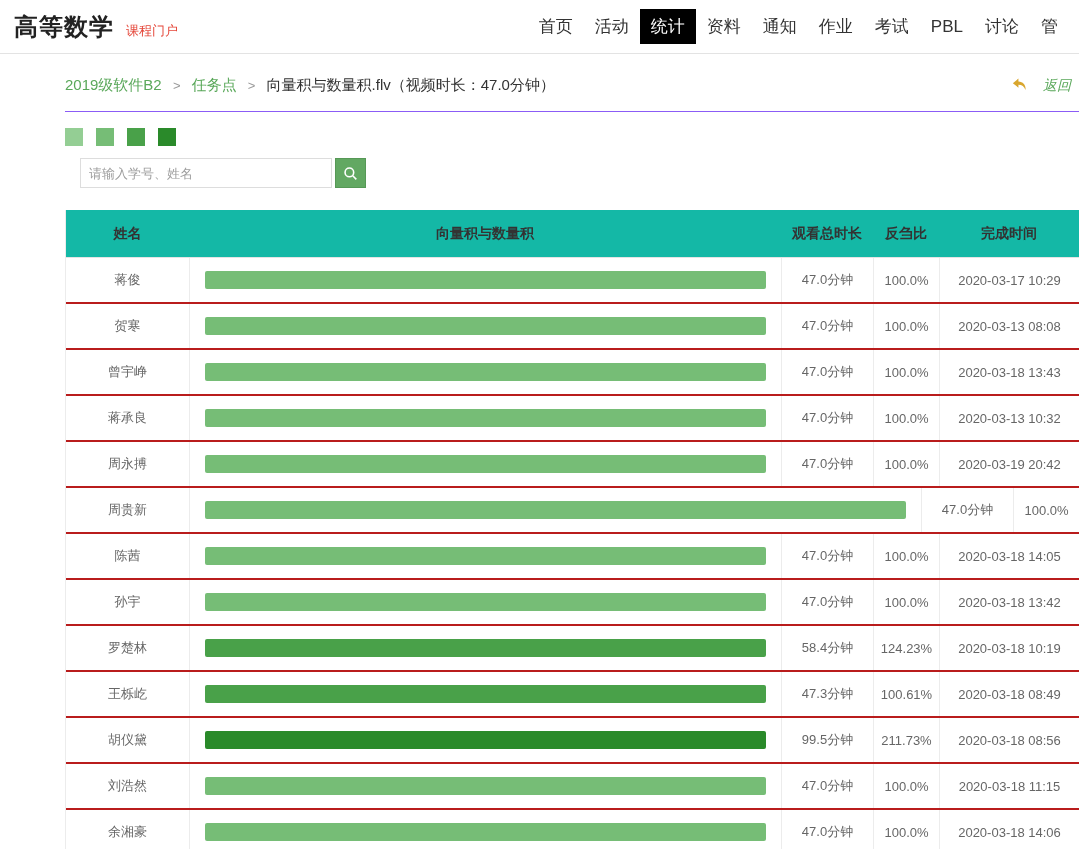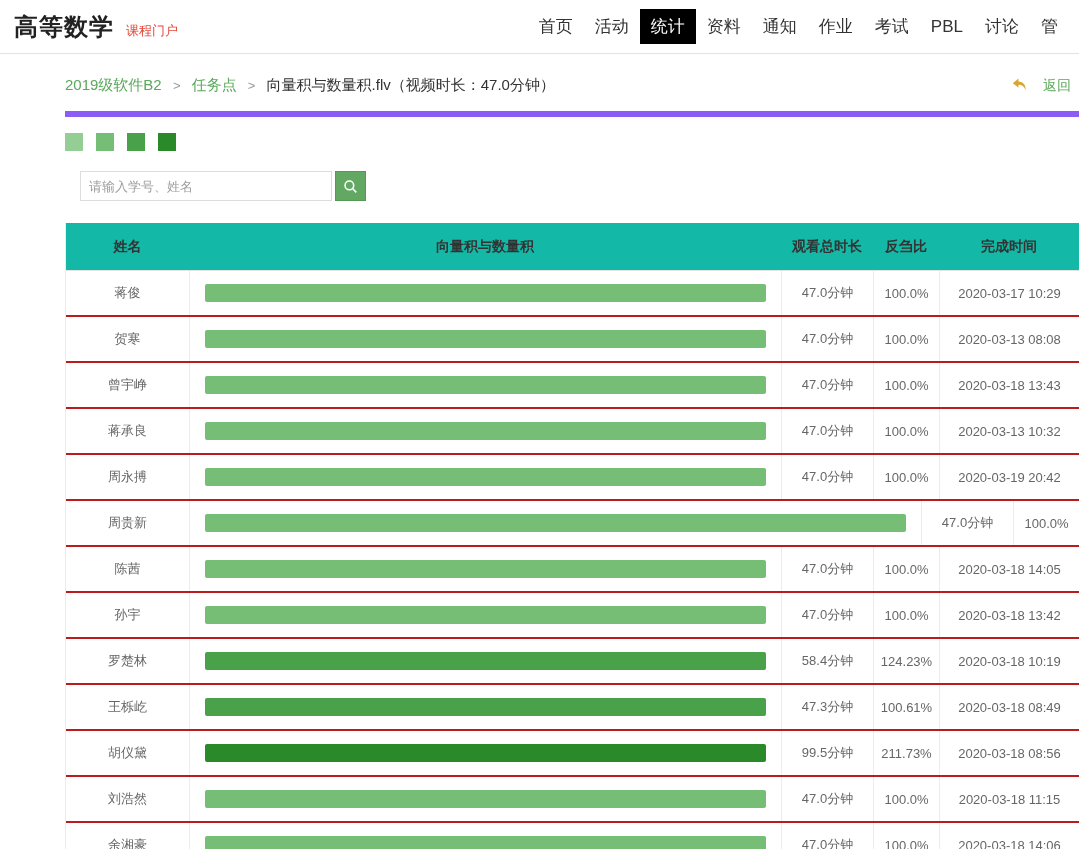--- a/index.html
+++ b/index.html
@@ -18,35 +18,35 @@
   .nav-item {
     font-size: 17px; color: #333; padding: 6px 11px; cursor: pointer; white-space: nowrap;
   }
   .nav-item.active { background: #000000; color: #fff; }
 
   
   .content { margin-left: 65px; }
 
   .breadcrumb-row {
     display: flex; align-items: center; justify-content: space-between;
-    padding: 22px 8px 16px 0; border-bottom: 6px solid #8b5cf6;
+    padding: 22px 8px 16px 0; border-bottom: 1px solid #8b5cf6;
   }
   .crumbs { font-size: 15px; color: #333; }
   .crumb-link { color: #5aa85a; cursor: pointer; }
   .sep { color: #999; margin: 0 7px; font-size: 13px; }
   .crumb-current { color: #333; }
-  .back-link { display: flex; align-items: center; gap: 16px; cursor: pointer; }
+  .back-link { display: flex; align-items: center; gap: 16px; cursor: pointer; font-style: italic; }
   .back-label { color: #5aa85a; font-size: 14px; }
 
   
   .legend { margin-top: 16px; display: flex; gap: 13px; }
   .legend-swatch { width: 18px; height: 18px; display: inline-block; }
 
   
-  .search-row { margin-top: 20px; display: flex; align-items: center; padding-left: 15px; }
+  .search-row { margin-top: 12px; display: flex; align-items: center; padding-left: 15px; }
   .search-input {
     width: 252px; height: 30px; border: 1px solid #ddd; padding: 0 8px;
     font-size: 13px; color: #333; outline: none;
     font-family: "Liberation Sans", "DejaVu Sans", sans-serif;
   }
   .search-input::placeholder { color: #9d9d9d; }
   .search-btn {
     width: 31px; height: 30px; margin-left: 3px; border: 1px solid #569856;
     background: #62a862; cursor: pointer; display: flex;
     align-items: center; justify-content: center;

